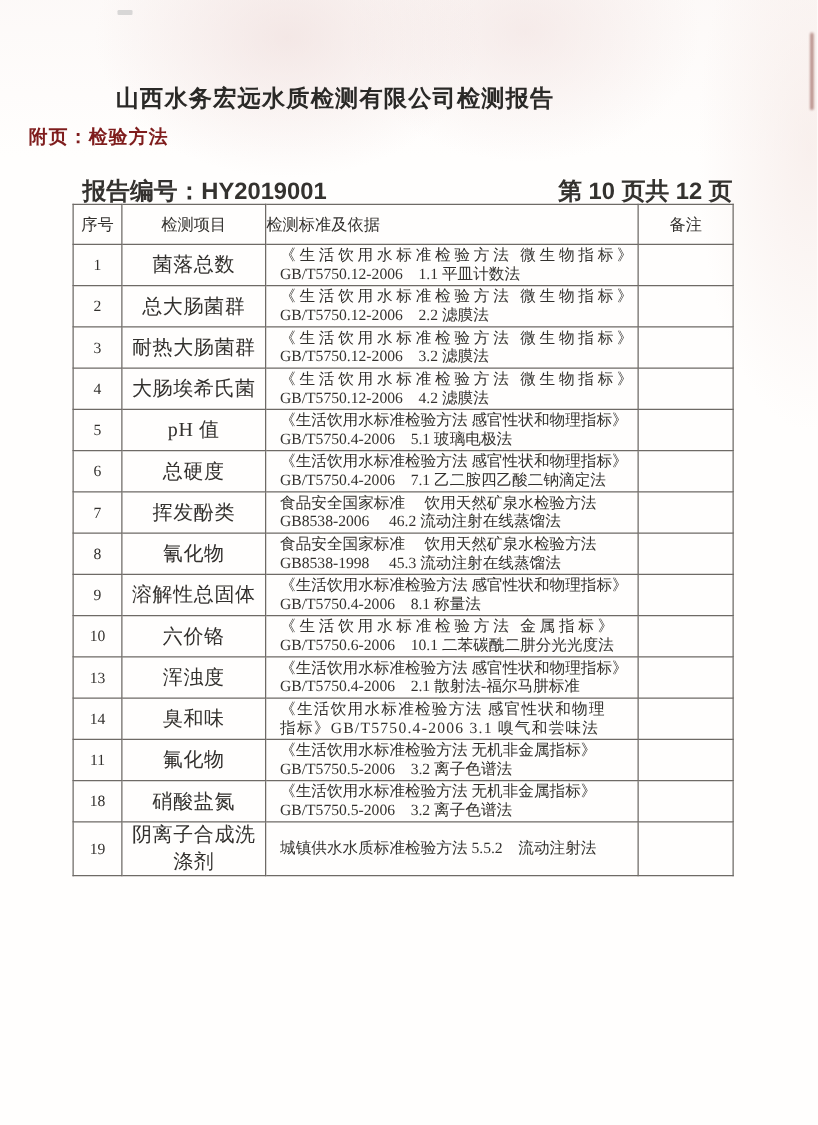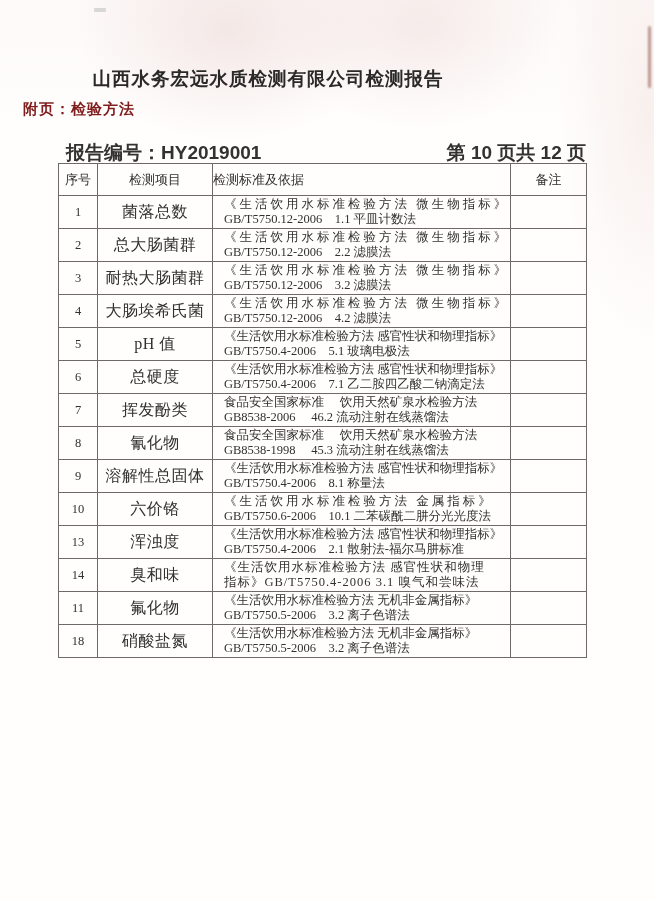--- a/index.html
+++ b/index.html
@@ -217,14 +217,22 @@
       </tr>
       <tr class="data-row">
         <td class="no">18</td>
         <td class="item">硝酸盐氮</td>
         <td class="std">
           <div class="ln ">《生活饮用水标准检验方法 无机非金属指标》</div>
           <div class="ln">GB/T5750.5-2006　3.2 离子色谱法</div>
         </td>
         <td class="remark"></td>
       </tr>
+      <tr class="data-row last-row">
+        <td class="no">19</td>
+        <td class="item">阴离子合成洗涤剂</td>
+        <td class="std">
+          <div class="ln ">城镇供水水质标准检验方法 5.5.2　流动注射法</div>
+        </td>
+        <td class="remark"></td>
+      </tr>
     </tbody>
 </table>
 
 </body></html>

